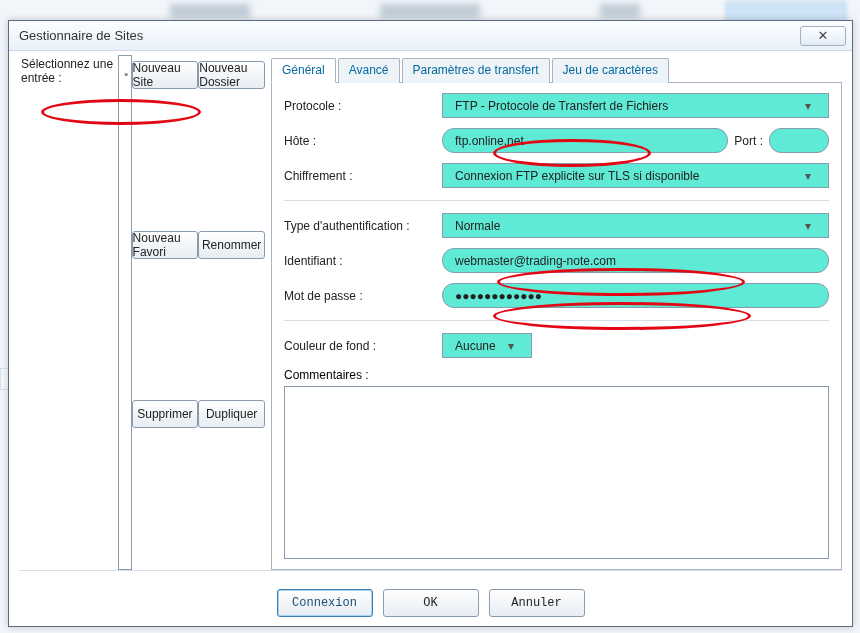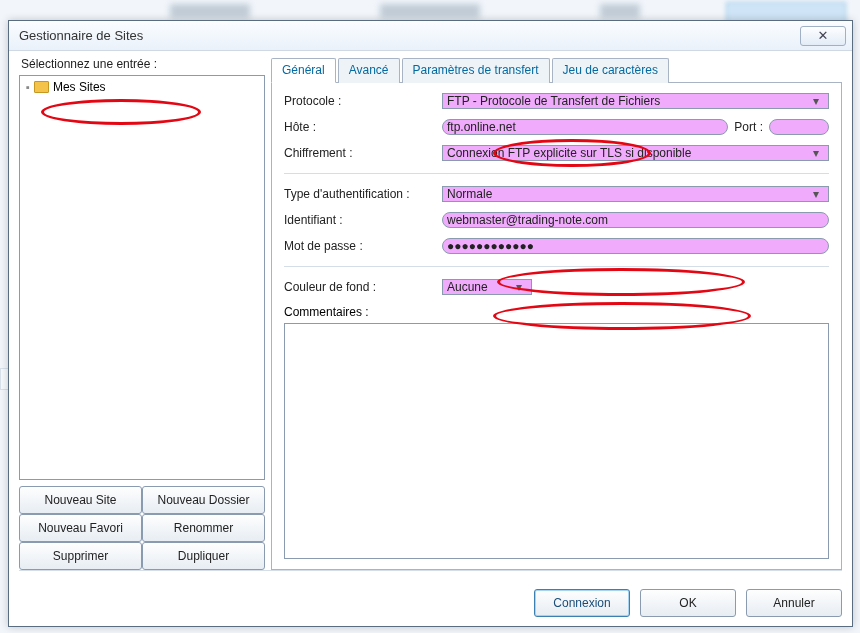--- a/index.html
+++ b/index.html
@@ -65,21 +65,21 @@
     padding: 4px 10px 10px 10px;
   }
   .main-row {
     flex: 1;
     display: flex;
     gap: 6px;
   }
   .left-col {
     width: 246px;
     display: flex;
-    flex-direction: column;
+    flex-direction: row;
   }
   .left-label { margin: 2px 0 4px 2px; color:#222;}
   .tree {
     flex: 1;
     border: 1px solid #8a9bb0;
     background: #fff;
     padding: 4px 6px;
     overflow: auto;
   }
   .tree-root {
@@ -162,24 +162,24 @@
     align-items: center;
   }
   .form-row label { color:#222; }
   .inline-host {
     display: grid;
     grid-template-columns: 1fr auto 60px;
     gap: 6px;
     align-items: center;
   }
   .combo, .textfield {
-    height: 16px;
+    height: 25px;
     border: 1px solid #8a9bb0;
-    background: #f0abfc;
-    padding: 0 4px;
+    background: #5eead4;
+    padding: 0 12px;
     display: flex; align-items: center;
     justify-content: space-between;
     color:#222;
     font-family: inherit;
     font-size: 12px;
   }
   input.textfield { outline: none; border-radius: 12px; }
   .combo { position: relative; }
   .combo .caret {
     width: 16px; height: 100%;
@@ -194,24 +194,25 @@
     flex:1;
     min-height: 100px;
     resize: none;
     font-family: inherit;
     font-size: 12px;
     padding: 4px;
     outline: none;
   }
   .footer {
     height: 46px;
-    display:flex; align-items:center; justify-content:flex-end;
+    display:flex; align-items:center; justify-content:center;
     gap: 10px;
     border-top: 1px solid #d5dde6;
     padding-top: 18px;
+    font-family: Liberation Mono, monospace;
   }
   .footer .win-btn { width: 96px; }
   .footer .primary {
     border: 1px solid #3c7fb1;
     box-shadow: inset 0 0 0 1px #a7d3f2;
     color:#1a4d78;
   }
 
   
   .oval {

